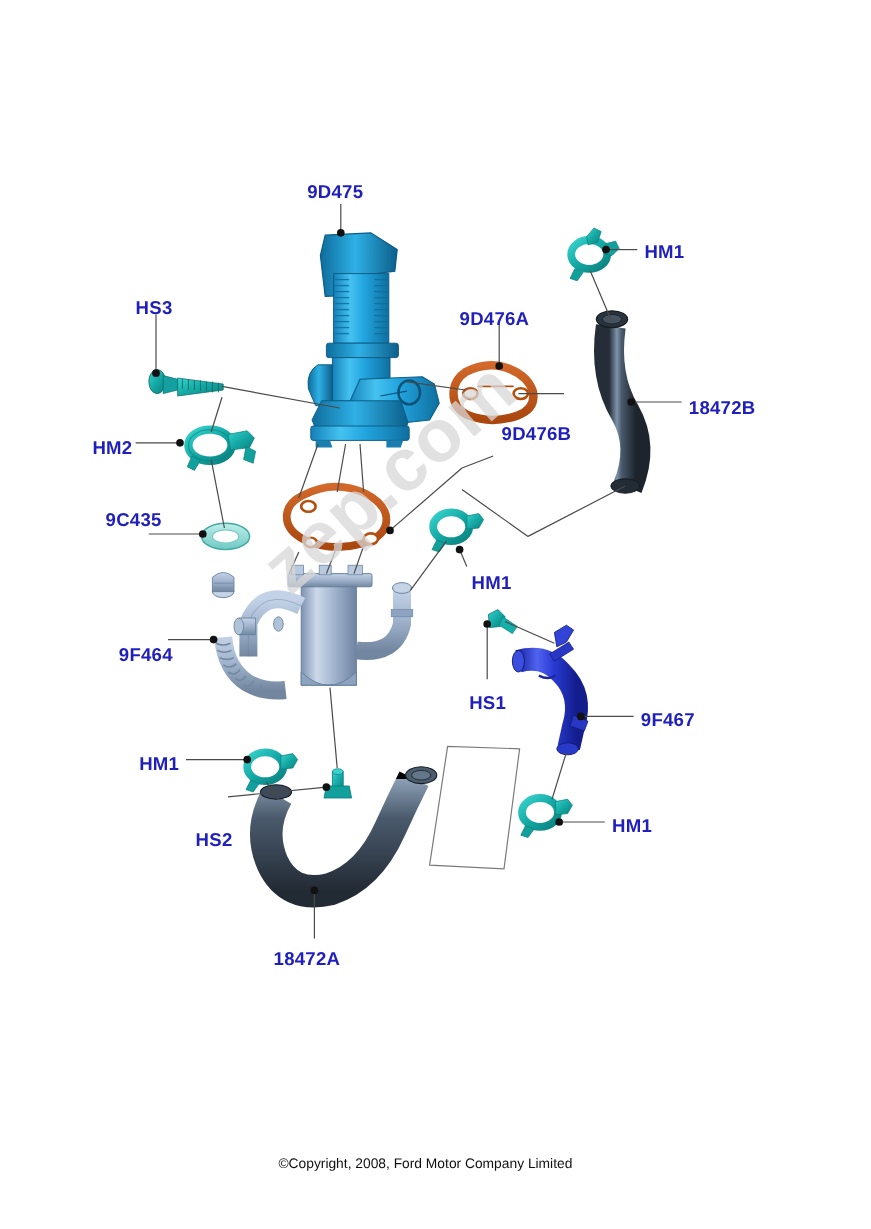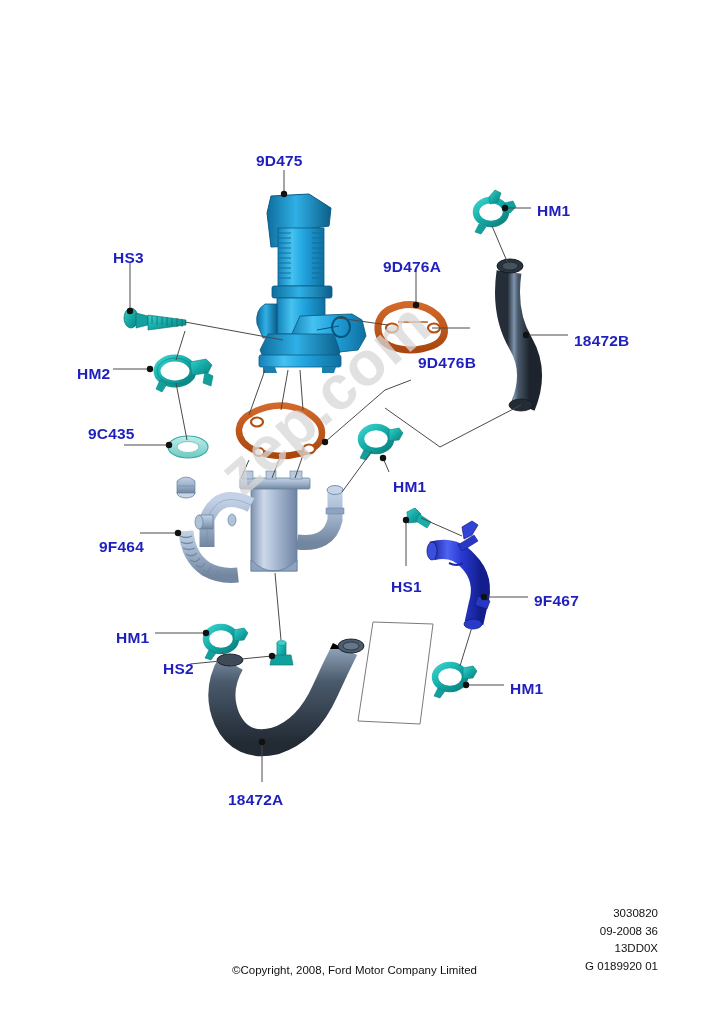--- a/index.html
+++ b/index.html
@@ -389,25 +389,19 @@
   <div class="lbl" style="left:383px;top:258px">9D476A</div>
   <div class="lbl" style="left:574px;top:332px">18472B</div>
   <div class="lbl" style="left:77px;top:365px">HM2</div>
   <div class="lbl" style="left:418px;top:354px">9D476B</div>
   <div class="lbl" style="left:88px;top:425px">9C435</div>
   <div class="lbl" style="left:393px;top:478px">HM1</div>
   <div class="lbl" style="left:99px;top:538px">9F464</div>
   <div class="lbl" style="left:391px;top:578px">HS1</div>
   <div class="lbl" style="left:534px;top:592px">9F467</div>
   <div class="lbl" style="left:116px;top:629px">HM1</div>
-  <div class="lbl" style="left:163px;top:660px">HS2</div>
+  <div class="lbl" style="left:163px;top:692px">HS2</div>
   <div class="lbl" style="left:510px;top:680px">HM1</div>
   <div class="lbl" style="left:228px;top:791px">18472A</div>
 
   <div class="foot" id="copyright">©Copyright, 2008, Ford Motor Company Limited</div>
-  <div class="foot" id="codes">
-    <div>3030820</div>
-    <div>09-2008 36</div>
-    <div>13DD0X</div>
-    <div>G 0189920 01</div>
-  </div>
 
 </div>
 
 </body></html>

